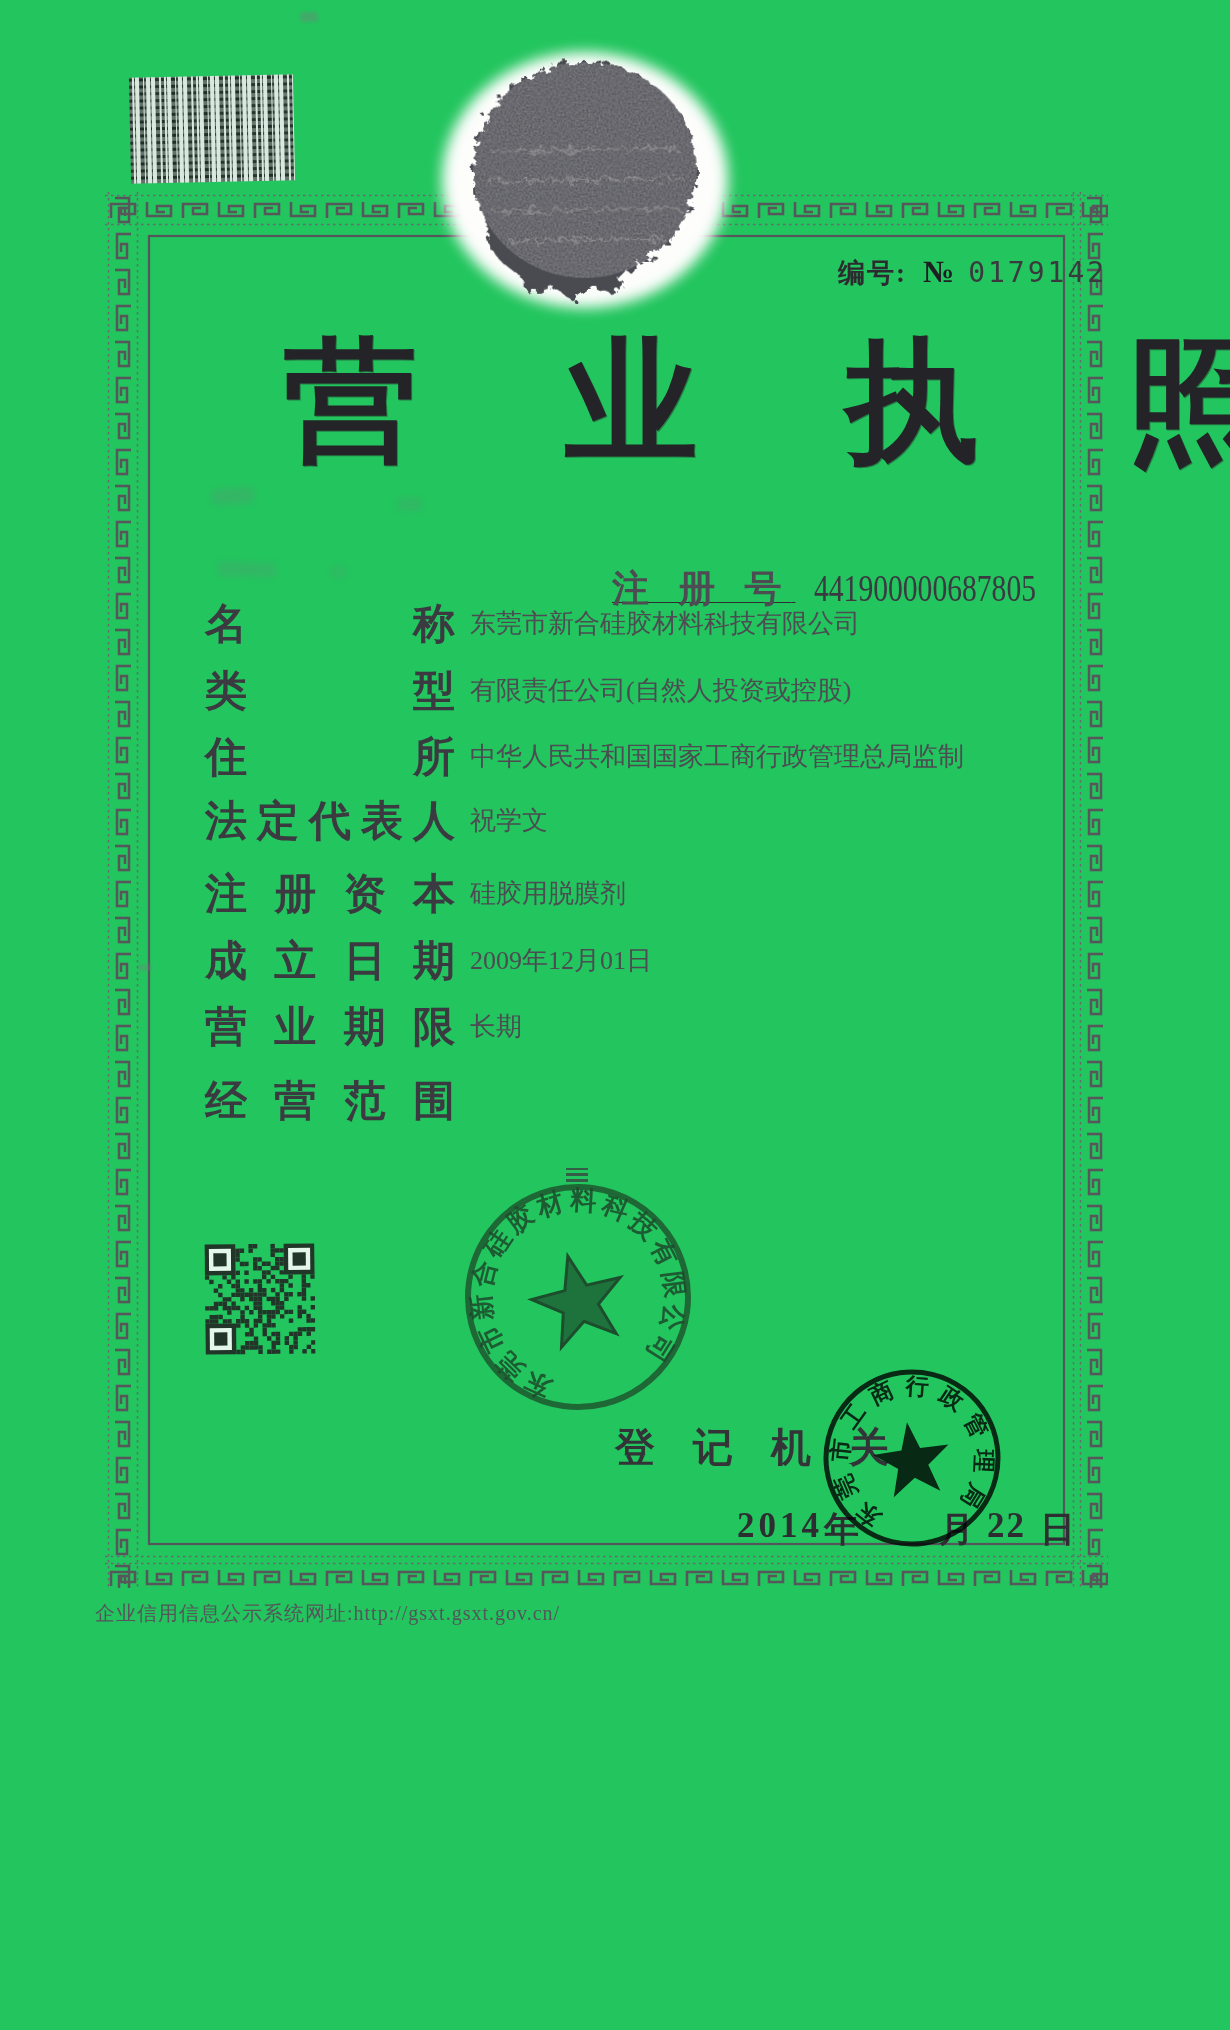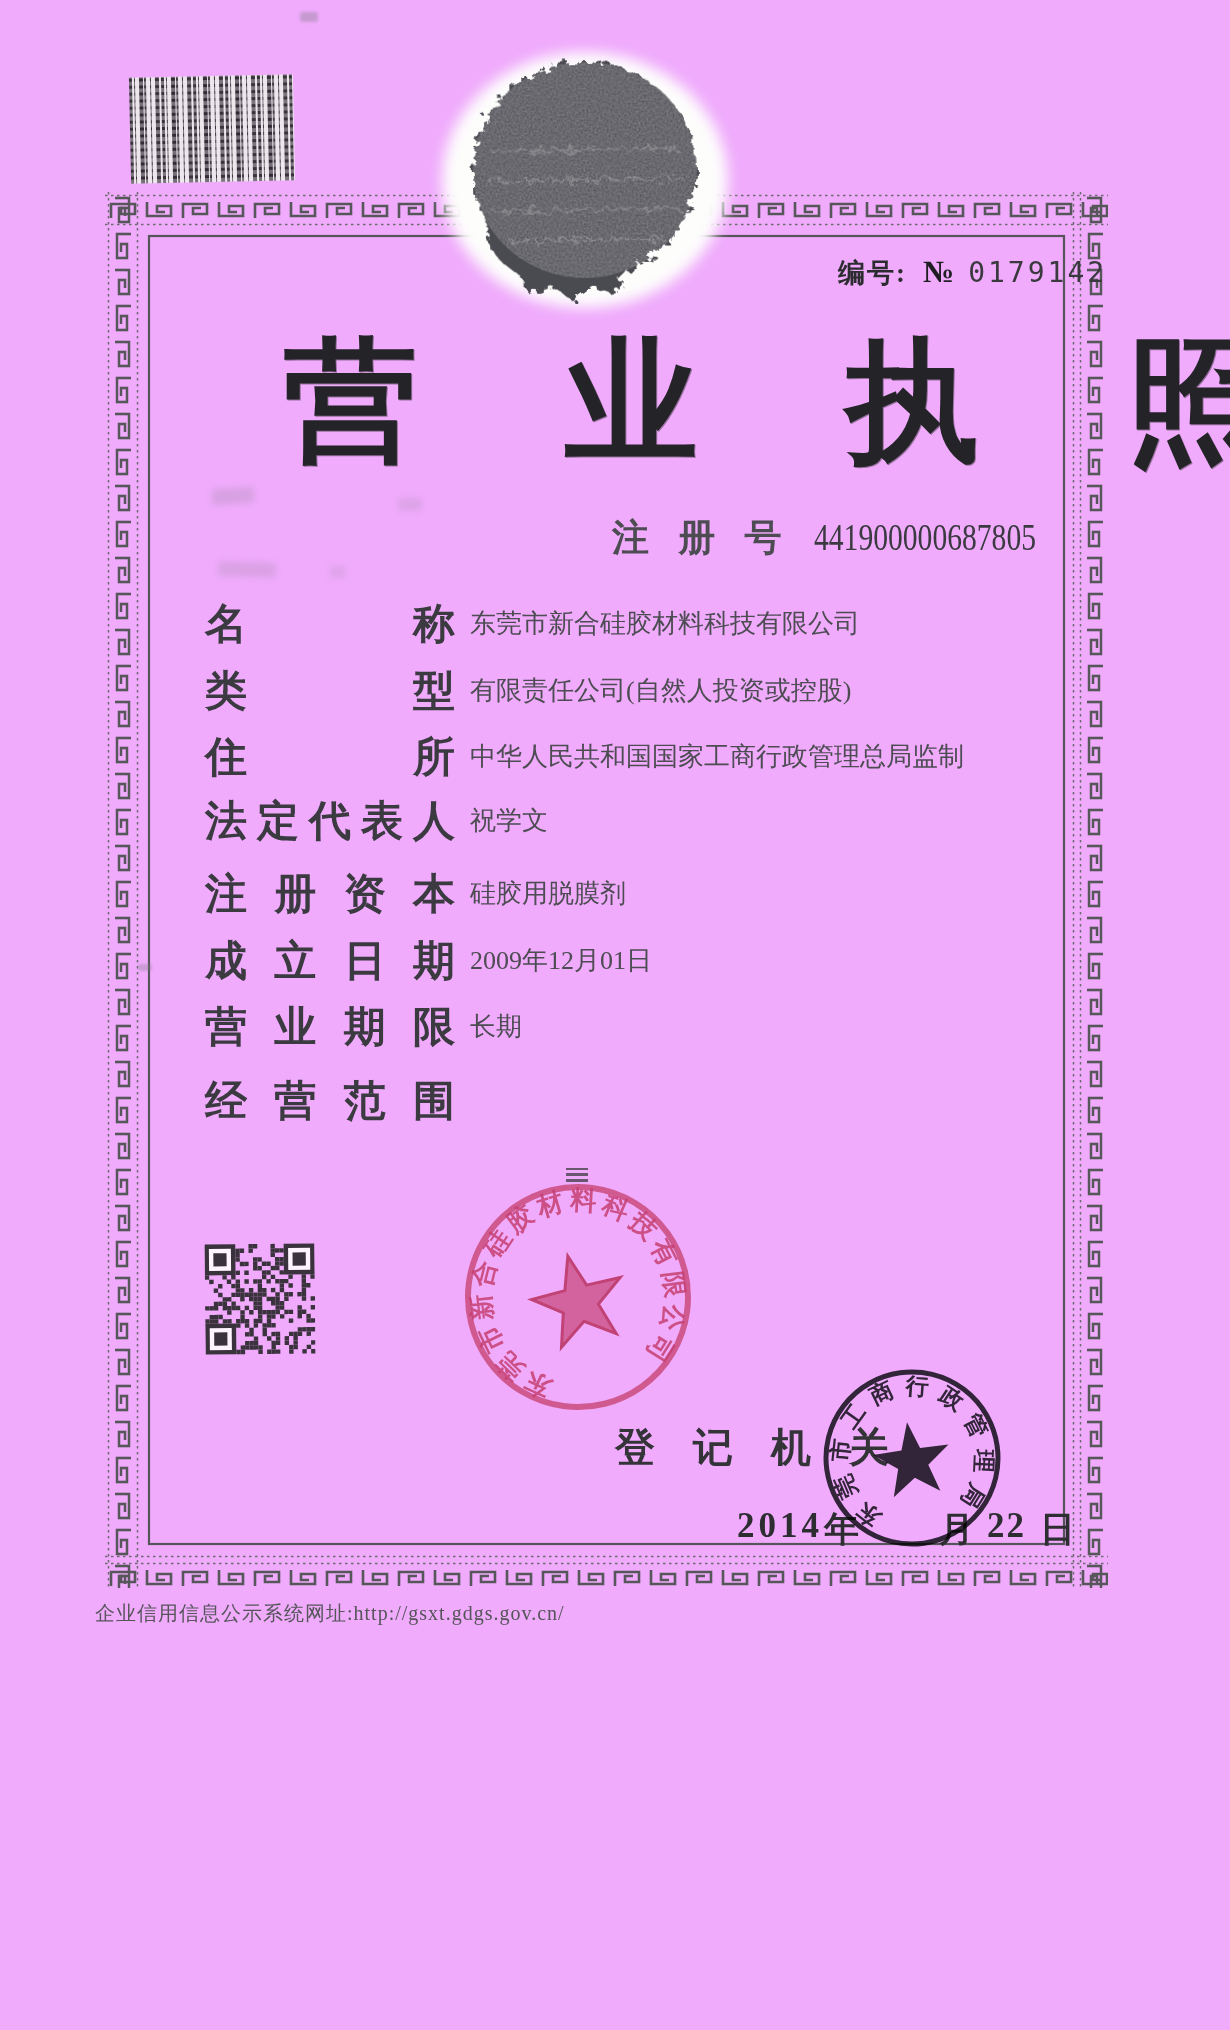--- a/index.html
+++ b/index.html
@@ -1,18 +1,18 @@
 <!DOCTYPE html>
 <html><head>
 <meta charset="utf-8">
 <style>
   html,body{margin:0;padding:0;background:#ffffff;}
   .page{
     position:relative; width:1230px; height:2030px; overflow:hidden;
-    background:#f0abfc;
+    background:#22c55e;
     font-family:"Liberation Serif","DejaVu Serif",serif;
     color:#2e2e32;
   }
   
   .barcode{
     position:absolute; left:130px; top:76px; width:164px; height:106px;
     transform:rotate(-1.2deg);
     background:
       repeating-linear-gradient(90deg,
         #1c1c1e 0 3px, #f4f4f2 3px 5px,
@@ -45,21 +45,21 @@
     font-size:28px; color:#3a3a3e; letter-spacing:3px; margin-left:10px;}
   
   .title{
     position:absolute; left:284px; top:345px; z-index:4;
     font-family:Liberation Mono, monospace;
     font-size:133px; font-weight:900; letter-spacing:34px; line-height:1;
     color:#242428; white-space:nowrap;
     text-shadow:1px 1px 0 rgba(40,40,40,.45);
   }
   
-  .regno{ position:absolute; left:612px; top:513px; z-index:4; white-space:nowrap;}
+  .regno{ position:absolute; left:612px; top:564px; z-index:4; white-space:nowrap;text-decoration:underline;}
   .regno .lbl{ font-size:37px; color:#4c4c52; letter-spacing:10px; font-weight:bold;}
   .regno .val{ display:inline-block; font-size:37px; color:#3a3a40; letter-spacing:0px;
     transform:scaleX(0.80); transform-origin:left center; margin-left:18px;}
   
   .fields{ position:absolute; left:0; top:0; z-index:4; width:100%;}
   .frow{ position:absolute; left:205px; display:flex; align-items:center;}
   .frow.scope{ align-items:flex-start;}
   .flabel{
     width:250px; display:flex; justify-content:space-between; flex:0 0 250px;
     font-size:42px; font-weight:bold; color:#3a3a40; line-height:1.1;
@@ -486,21 +486,21 @@
     <circle cx="95" cy="95" r="86" fill="none" stroke="#26262a" stroke-width="5"></circle>
     <defs>
       <path id="stampArc" d="M58.3 147.4 A64 64 0 1 1 131.7 147.4" fill="none"></path>
     </defs>
     <text font-size="23" font-weight="bold" fill="#26262a" font-family="'DejaVu Sans','Liberation Sans',sans-serif">
       <textPath href="#stampArc" startOffset="0" textLength="318" lengthAdjust="spacing">东莞市工商行政管理局</textPath>
     </text>
     <polygon points="95,59 104.4,86.1 133,86.6 110.2,103.9 118.5,131.4 95,115 71.5,131.4 79.8,103.9 57,86.6 85.6,86.1" fill="#26262a"></polygon>
   </svg>
 
-  <div class="footer-left">企业信用信息公示系统网址:http://gsxt.gdgs.gov.cn/</div>
+  <div class="footer-left">企业信用信息公示系统网址:http://gsxt.gsxt.gov.cn/</div>
 
   <div class="smudge s1"></div>
   <div class="smudge s2"></div>
   <div class="smudge s3"></div>
   <div class="smudge s4"></div>
   <div class="smudge s5"></div>
   <div class="smudge s6"></div>
   <div class="smudge-dark"></div>
 
 </div>

